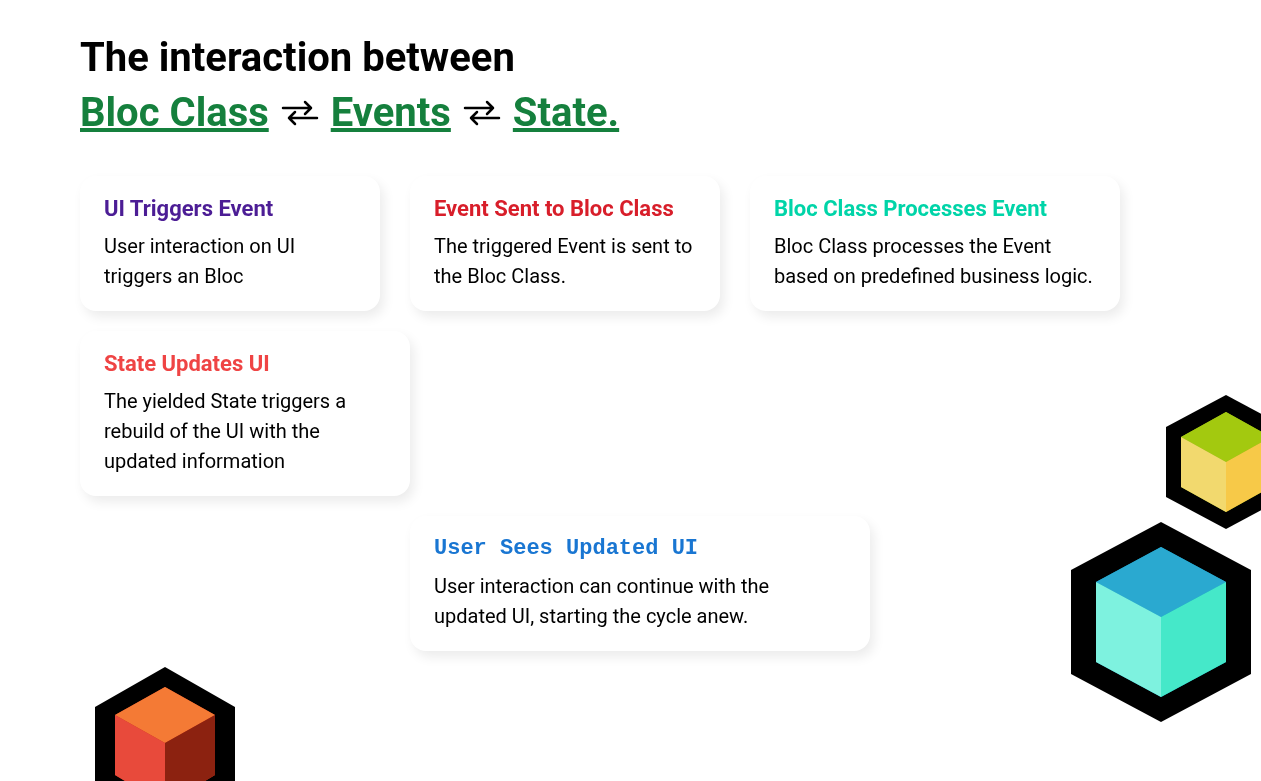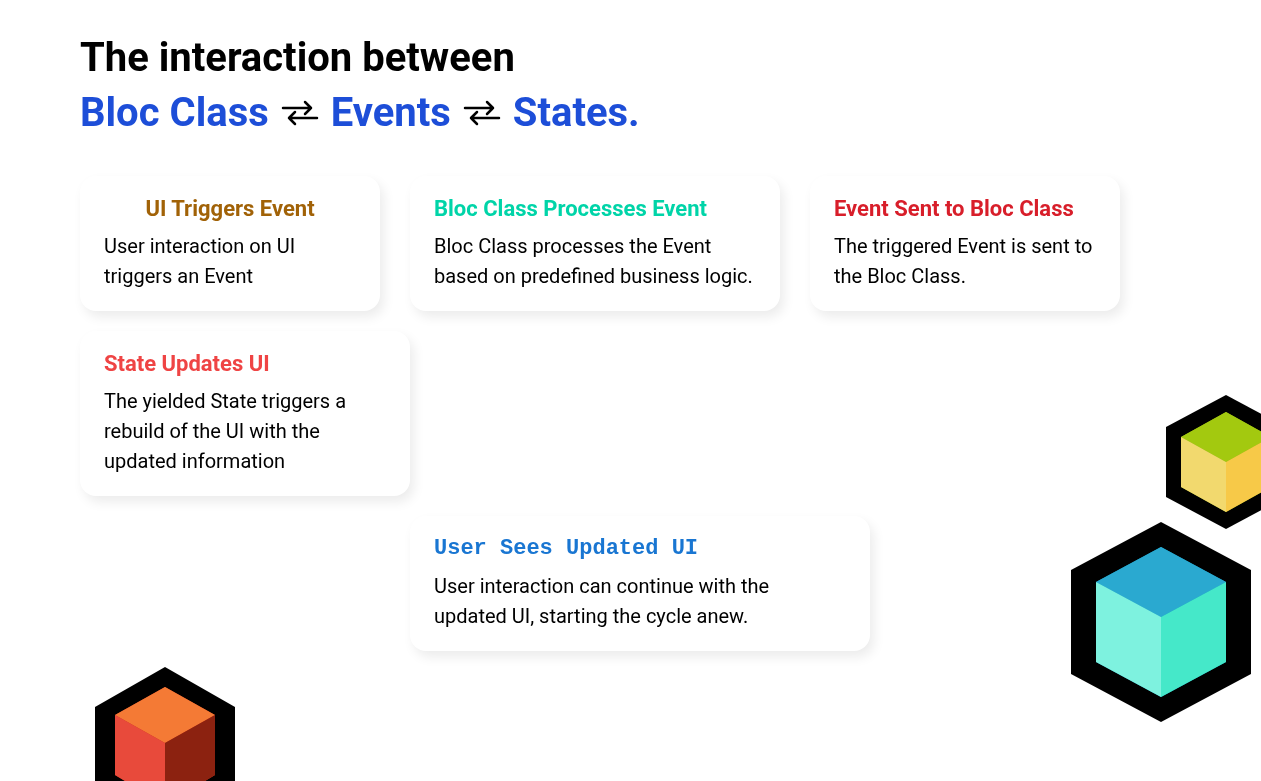--- a/index.html
+++ b/index.html
@@ -20,24 +20,25 @@
     }
     .title-line1 {
       font-size: 40px;
       font-weight: 700;
       color: #000;
       margin-bottom: 8px;
     }
     .title-line2 {
       font-size: 40px;
       font-weight: 700;
-      color: #1d4ed8;
+      color: #15803d;
       display: flex;
       align-items: center;
       gap: 12px;
+      text-decoration: underline;
     }
     .swap-icon {
       display: inline-flex;
       align-items: center;
     }
     .cards-container {
       padding: 10px 80px;
       display: flex;
       flex-direction: column;
       gap: 20px;
@@ -56,21 +57,21 @@
     .card-title {
       font-size: 22px;
       font-weight: 700;
       margin-bottom: 10px;
     }
     .card-body {
       font-size: 20px;
       color: #000;
       line-height: 1.5;
     }
-    .title-salmon { color: #a16207; text-align: center; }
+    .title-salmon { color: #4c1d95; }
     .title-red { color: #d81e2a; }
     .title-teal { color: #00d4a8; }
     .title-blue { color: #1976d2; }
     .title-olive { color: #ef4444; }
     .title-blue2 { color: #1976d2; font-family: Liberation Mono, monospace; }
 
     .card1 { width: 300px; }
     .card2 { width: 310px; }
     .card3 { width: 370px; }
     .card4 { width: 300px; }
@@ -106,37 +107,37 @@
         <path d="M 36 20 L 8 20 M 14 14 L 8 20 L 14 26" stroke="#000" stroke-width="2.5" fill="none" stroke-linecap="round" stroke-linejoin="round"></path>
       </svg>
     </span>
     <span>Events</span>
     <span class="swap-icon">
       <svg width="38" height="30" viewBox="0 0 38 30">
         <path d="M 2 10 L 30 10 M 24 4 L 30 10 L 24 16" stroke="#000" stroke-width="2.5" fill="none" stroke-linecap="round" stroke-linejoin="round"></path>
         <path d="M 36 20 L 8 20 M 14 14 L 8 20 L 14 26" stroke="#000" stroke-width="2.5" fill="none" stroke-linecap="round" stroke-linejoin="round"></path>
       </svg>
     </span>
-    <span>States.</span>
+    <span>State.</span>
   </div>
 </div>
 
 <div class="cards-container">
   <div class="card-row">
     <div class="card card1">
       <div class="card-title title-salmon">UI Triggers Event</div>
-      <div class="card-body">User interaction on UI triggers an Event</div>
+      <div class="card-body">User interaction on UI triggers an Bloc</div>
+    </div>
+    <div class="card card2">
+      <div class="card-title title-red">Event Sent to Bloc Class</div>
+      <div class="card-body">The triggered Event is sent to the Bloc Class.</div>
     </div>
     <div class="card card3">
       <div class="card-title title-teal">Bloc Class Processes Event</div>
       <div class="card-body">Bloc Class processes the Event based on predefined business logic.</div>
-    </div>
-    <div class="card card2">
-      <div class="card-title title-red">Event Sent to Bloc Class</div>
-      <div class="card-body">The triggered Event is sent to the Bloc Class.</div>
     </div>
   </div>
 
   <div class="card-row">
     <div class="card card5">
       <div class="card-title title-olive">State Updates UI</div>
       <div class="card-body">The yielded State triggers a rebuild of the UI with the updated information</div>
     </div>
   </div>
 

